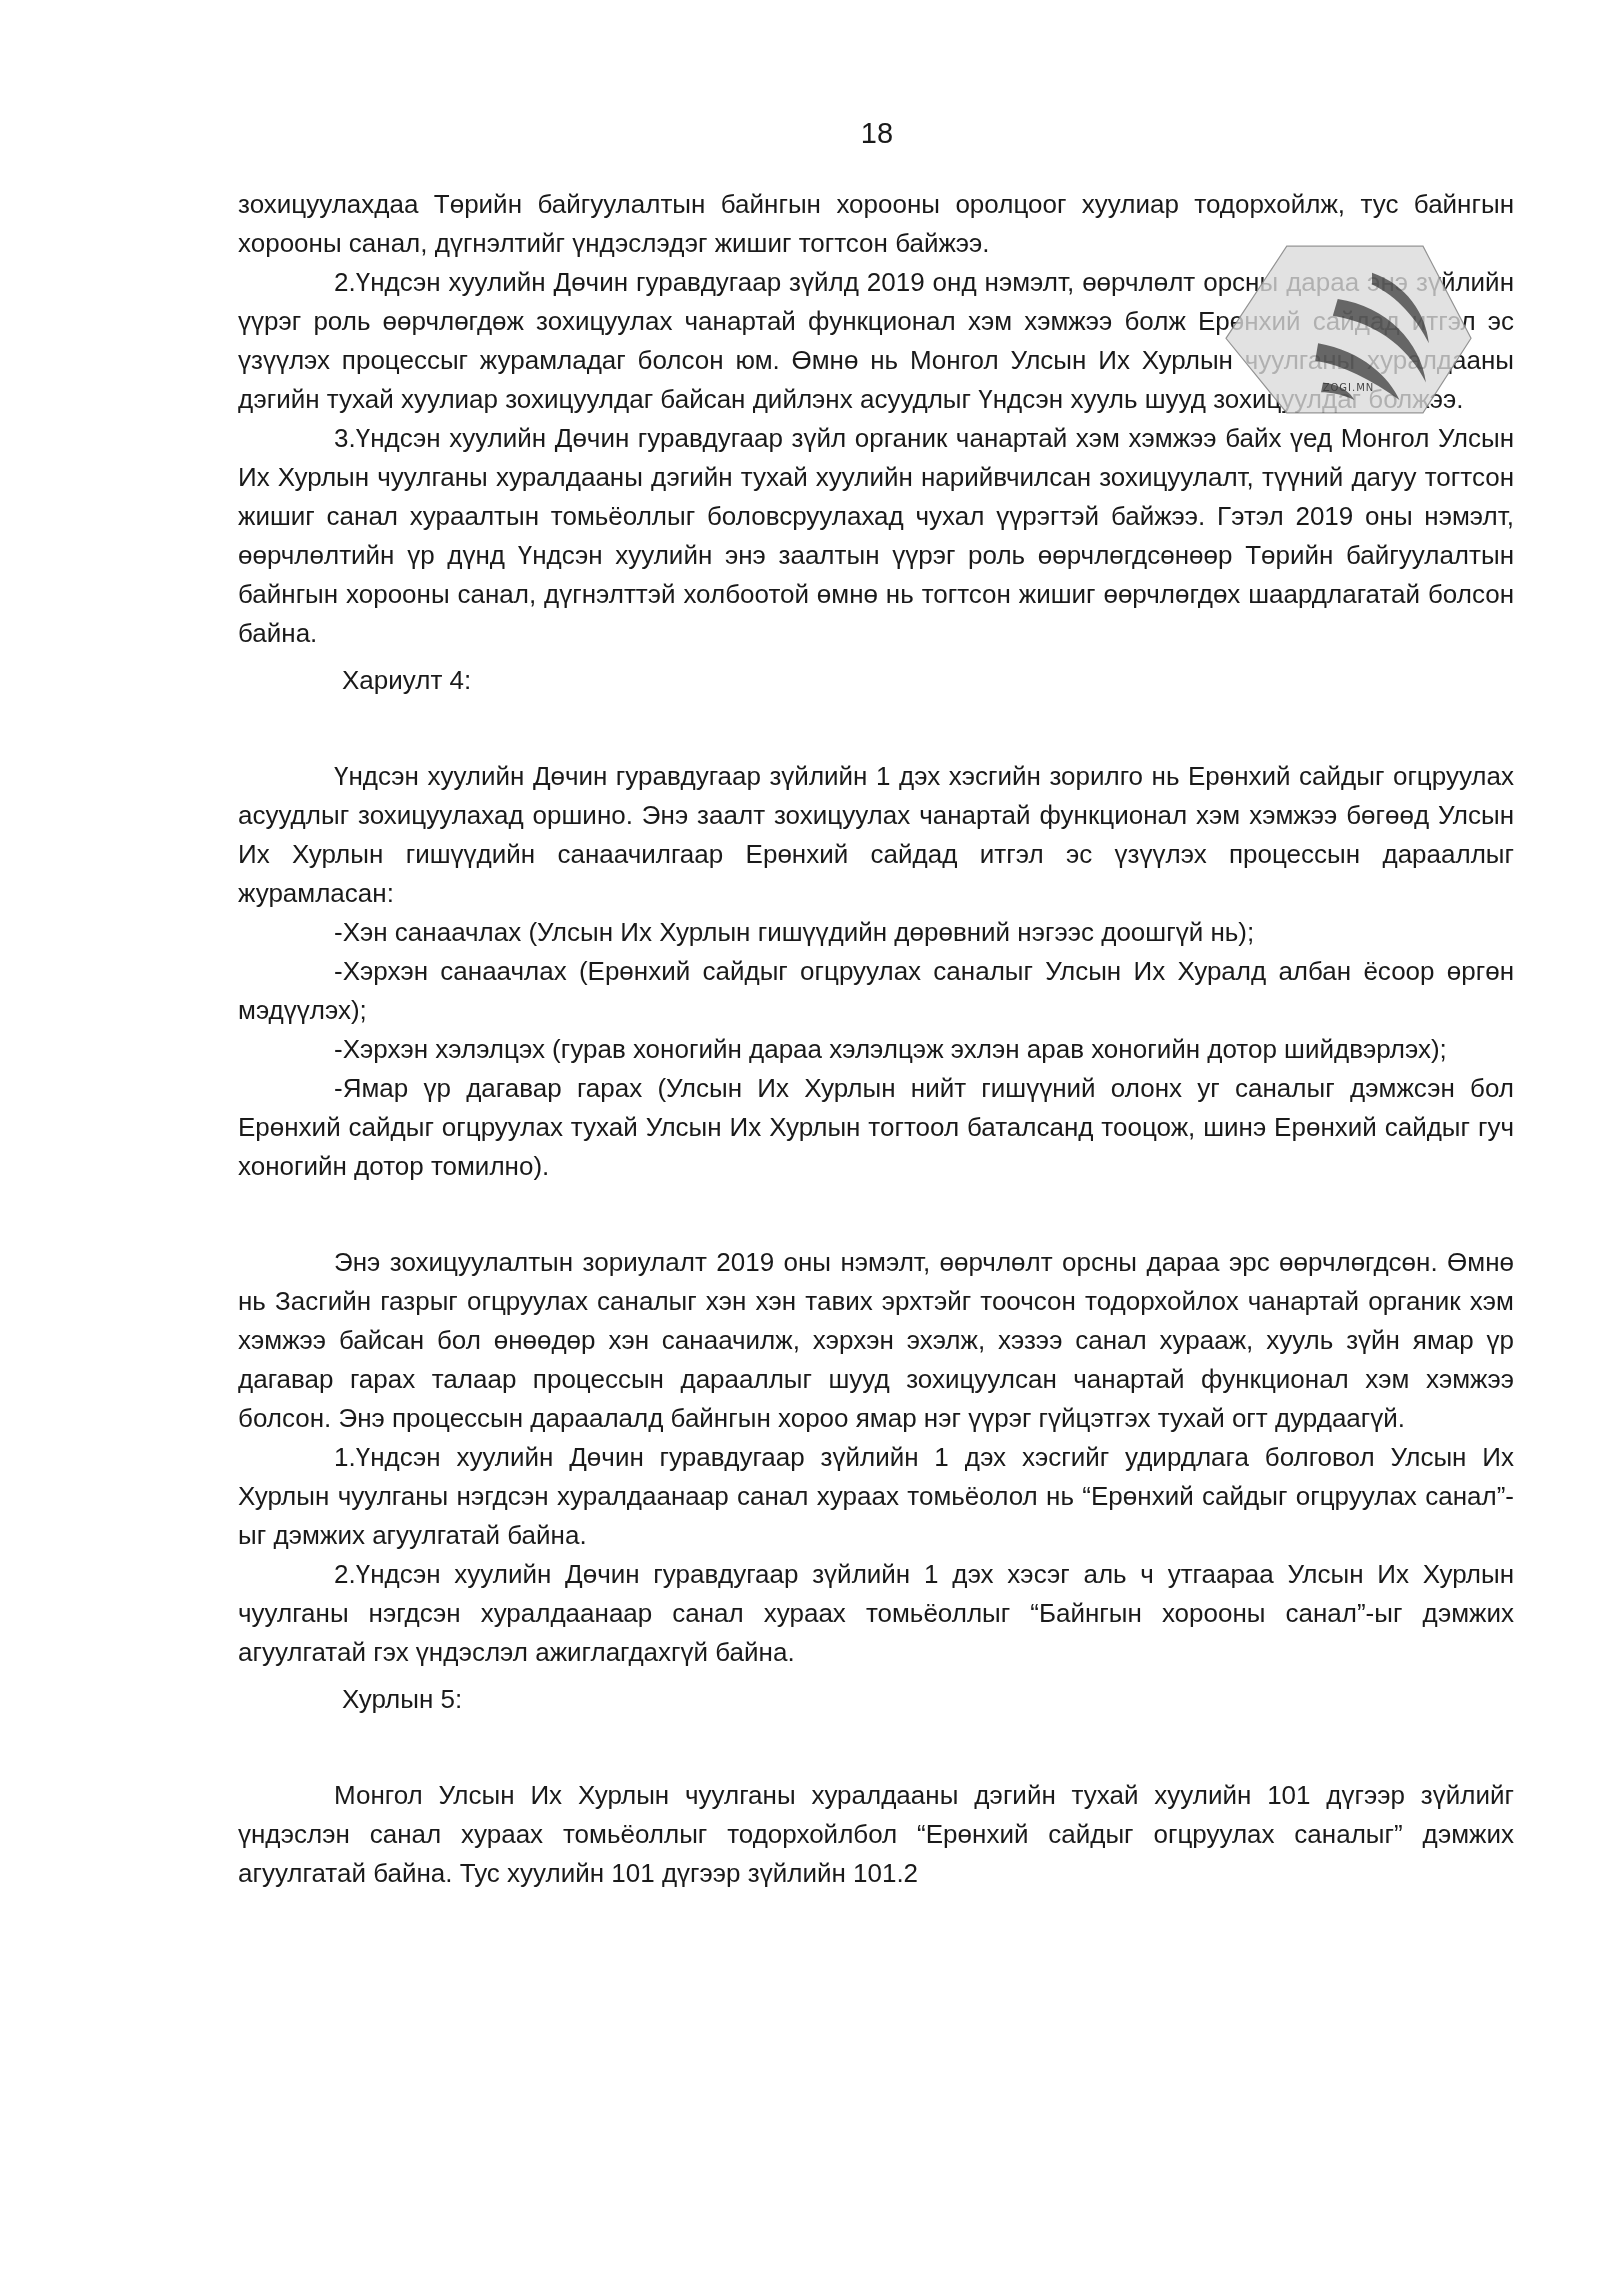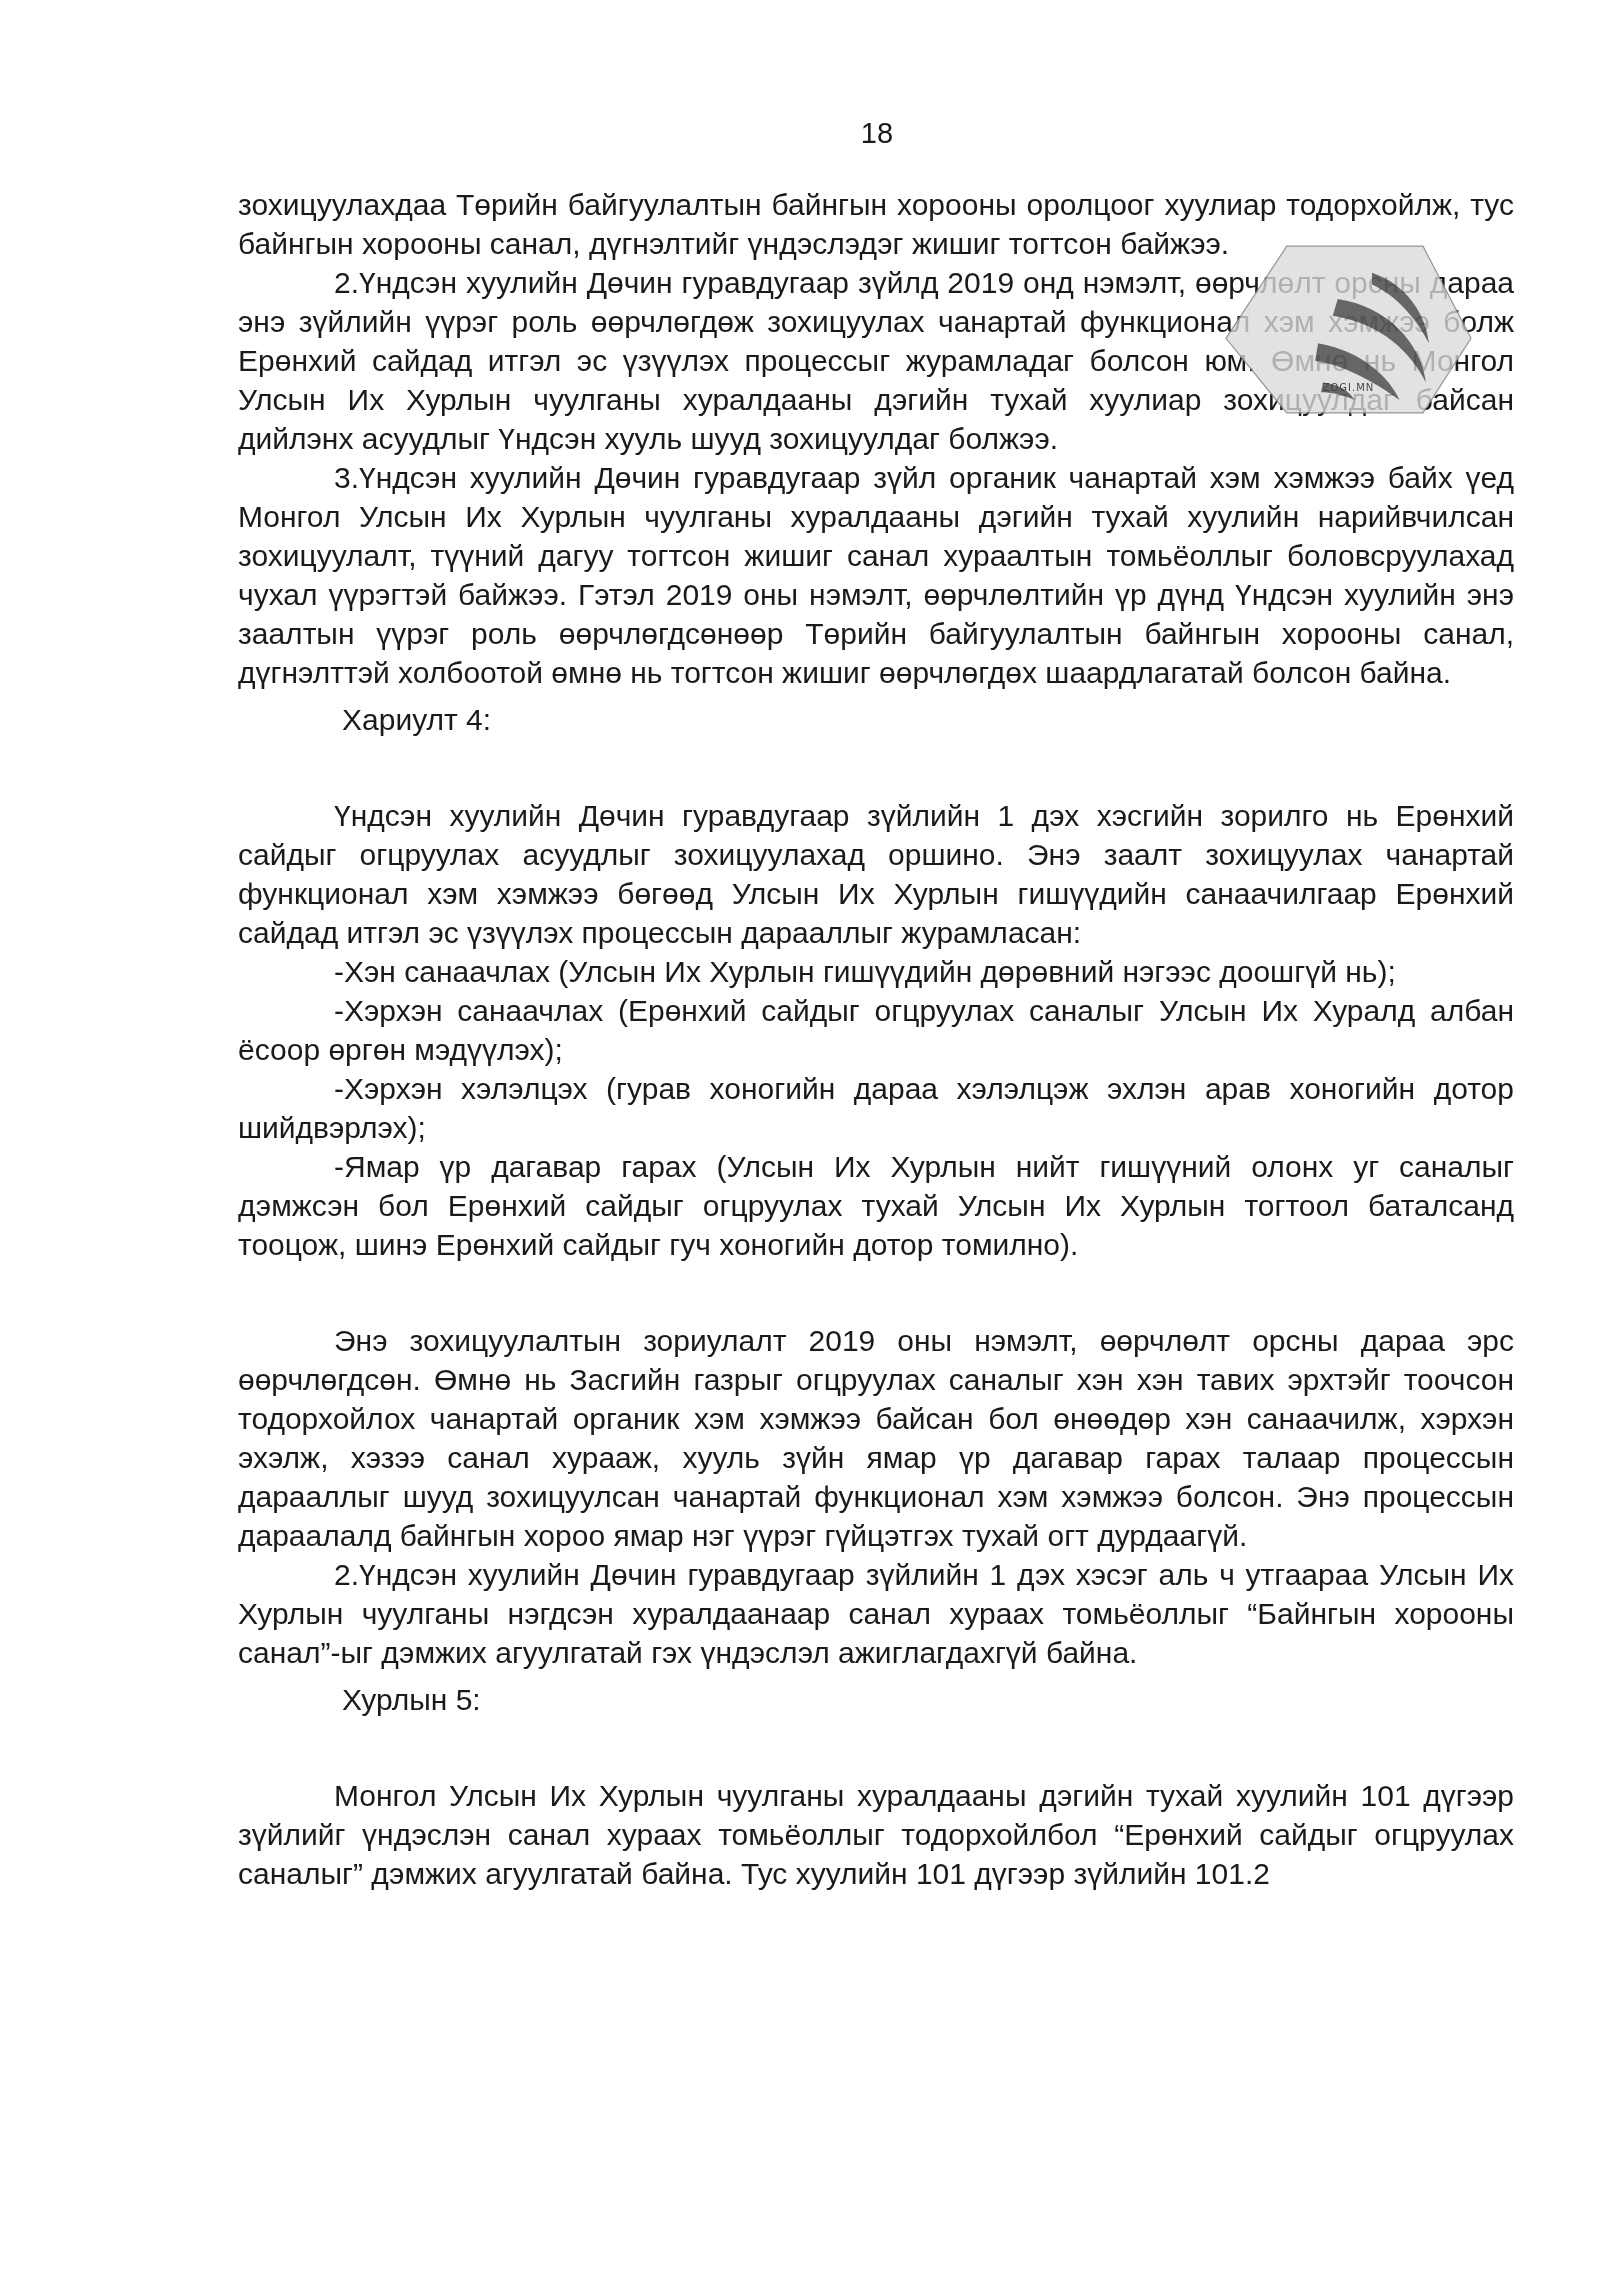--- a/index.html
+++ b/index.html
@@ -22,21 +22,21 @@
       width: 1754px;
       text-align: center;
       font-size: 29px;
       line-height: 35px;
     }
     .body-text {
       position: absolute;
       left: 238px;
       top: 185px;
       width: 1276px;
-      font-size: 30px;
+      font-size: 26px;
       line-height: 39px;
     }
     .para {
       margin: 0;
       text-align: justify;
       text-align-last: left;
     }
     .indent {
       text-indent: 96px;
     }
@@ -84,20 +84,21 @@
   <p class="heading gap">Хариулт 4:</p>
 
   <p class="para indent gap">Үндсэн хуулийн Дөчин гуравдугаар зүйлийн 1 дэх хэсгийн зорилго нь Ерөнхий сайдыг огцруулах асуудлыг зохицуулахад оршино. Энэ заалт зохицуулах чанартай функционал хэм хэмжээ бөгөөд Улсын Их Хурлын гишүүдийн санаачилгаар Ерөнхий сайдад итгэл эс үзүүлэх процессын дарааллыг журамласан:</p>
   <p class="para indent">-Хэн санаачлах (Улсын Их Хурлын гишүүдийн дөрөвний нэгээс доошгүй нь);</p>
   <p class="para indent">-Хэрхэн санаачлах (Ерөнхий сайдыг огцруулах саналыг Улсын Их Хуралд албан ёсоор өргөн мэдүүлэх);</p>
   <p class="para indent">-Хэрхэн хэлэлцэх (гурав хоногийн дараа хэлэлцэж эхлэн арав хоногийн дотор шийдвэрлэх);</p>
   <p class="para indent">-Ямар үр дагавар гарах (Улсын Их Хурлын нийт гишүүний олонх уг саналыг дэмжсэн бол Ерөнхий сайдыг огцруулах тухай Улсын Их Хурлын тогтоол баталсанд тооцож, шинэ Ерөнхий сайдыг гуч хоногийн дотор томилно).</p>
 
   <p class="para indent gap">Энэ зохицуулалтын зориулалт 2019 оны нэмэлт, өөрчлөлт орсны дараа эрс өөрчлөгдсөн. Өмнө нь Засгийн газрыг огцруулах саналыг хэн хэн тавих эрхтэйг тоочсон тодорхойлох чанартай органик хэм хэмжээ байсан бол өнөөдөр хэн санаачилж, хэрхэн эхэлж, хэзээ санал хурааж, хууль зүйн ямар үр дагавар гарах талаар процессын дарааллыг шууд зохицуулсан чанартай функционал хэм хэмжээ болсон. Энэ процессын дараалалд байнгын хороо ямар нэг үүрэг гүйцэтгэх тухай огт дурдаагүй.</p>
 
+  <p class="para indent">1.Үндсэн хуулийн Дөчин гуравдугаар зүйлийн 1 дэх хэсгийг удирдлага болговол Улсын Их Хурлын чуулганы нэгдсэн хуралдаанаар санал хураах томьёолол нь “Ерөнхий сайдыг огцруулах санал”-ыг дэмжих агуулгатай байна.</p>
   <p class="para indent">2.Үндсэн хуулийн Дөчин гуравдугаар зүйлийн 1 дэх хэсэг аль ч утгаараа Улсын Их Хурлын чуулганы нэгдсэн хуралдаанаар санал хураах томьёоллыг “Байнгын хорооны санал”-ыг дэмжих агуулгатай гэх үндэслэл ажиглагдахгүй байна.</p>
 
   <p class="heading gap">Хурлын 5:</p>
 
   <p class="para indent gap">Монгол Улсын Их Хурлын чуулганы хуралдааны дэгийн тухай хуулийн 101 дүгээр зүйлийг үндэслэн санал хураах томьёоллыг тодорхойлбол “Ерөнхий сайдыг огцруулах саналыг” дэмжих агуулгатай байна. Тус хуулийн 101 дүгээр зүйлийн 101.2</p>
 </div>
 
 <div class="watermark">
   <svg width="247" height="169" viewBox="0 0 252 172">
     <polygon points="63,1 202,1 251,95 202,171 63,171 1,95" fill="#d9d9d9" fill-opacity="0.85" stroke="#8a8a8a" stroke-width="1.2"></polygon>

